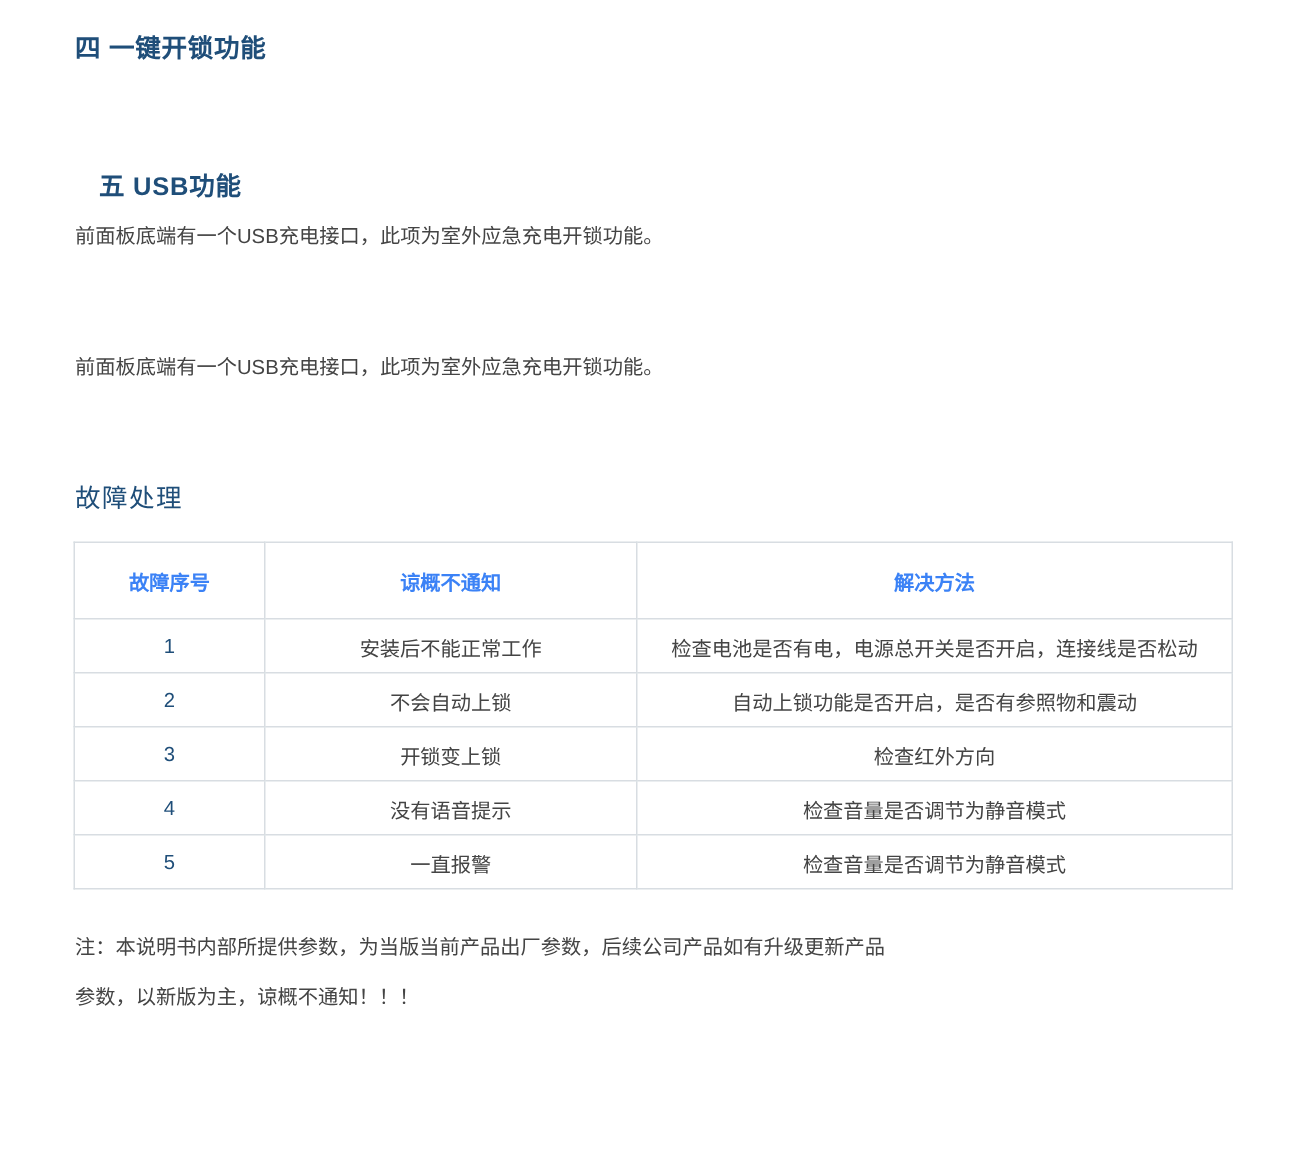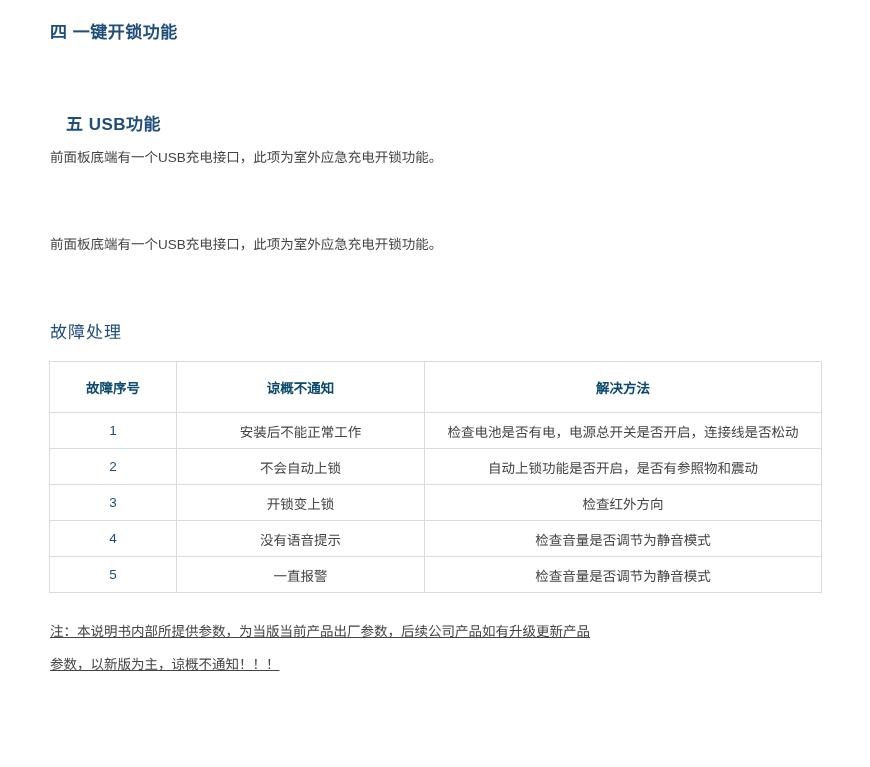--- a/index.html
+++ b/index.html
@@ -64,21 +64,21 @@
     width: 772px;
     table-layout: fixed;
   }
   table.fault-table th,
   table.fault-table td {
     border: 1px solid #d8dde2;
     text-align: center;
     font-weight: normal;
   }
   table.fault-table th {
-    color: #0c4a6e;
+    color: #3b82f6;
     font-size: 13.5px;
     font-weight: bold;
     height: 48px;
     background: #ffffff;
   }
   table.fault-table td {
     font-size: 13.5px;
     height: 33px;
     color: #444444;
   }
@@ -91,21 +91,21 @@
 
   .note {
     position: absolute;
     left: 50px;
     top: 615px;
     font-size: 13.5px;
     color: #444444;
     line-height: 2.45;
     width: 780px;
   }
-  .note-line { display: block; text-decoration: underline; }
+  .note-line { display: block; }
 </style>
 </head>
 <body>
 
 <div class="page">
 
   <h2 class="section-heading s1">四 一键开锁功能</h2>
 
   <h2 class="section-heading s2">五 USB功能</h2>
   <p class="section-body b2">前面板底端有一个USB充电接口，此项为室外应急充电开锁功能。</p>

